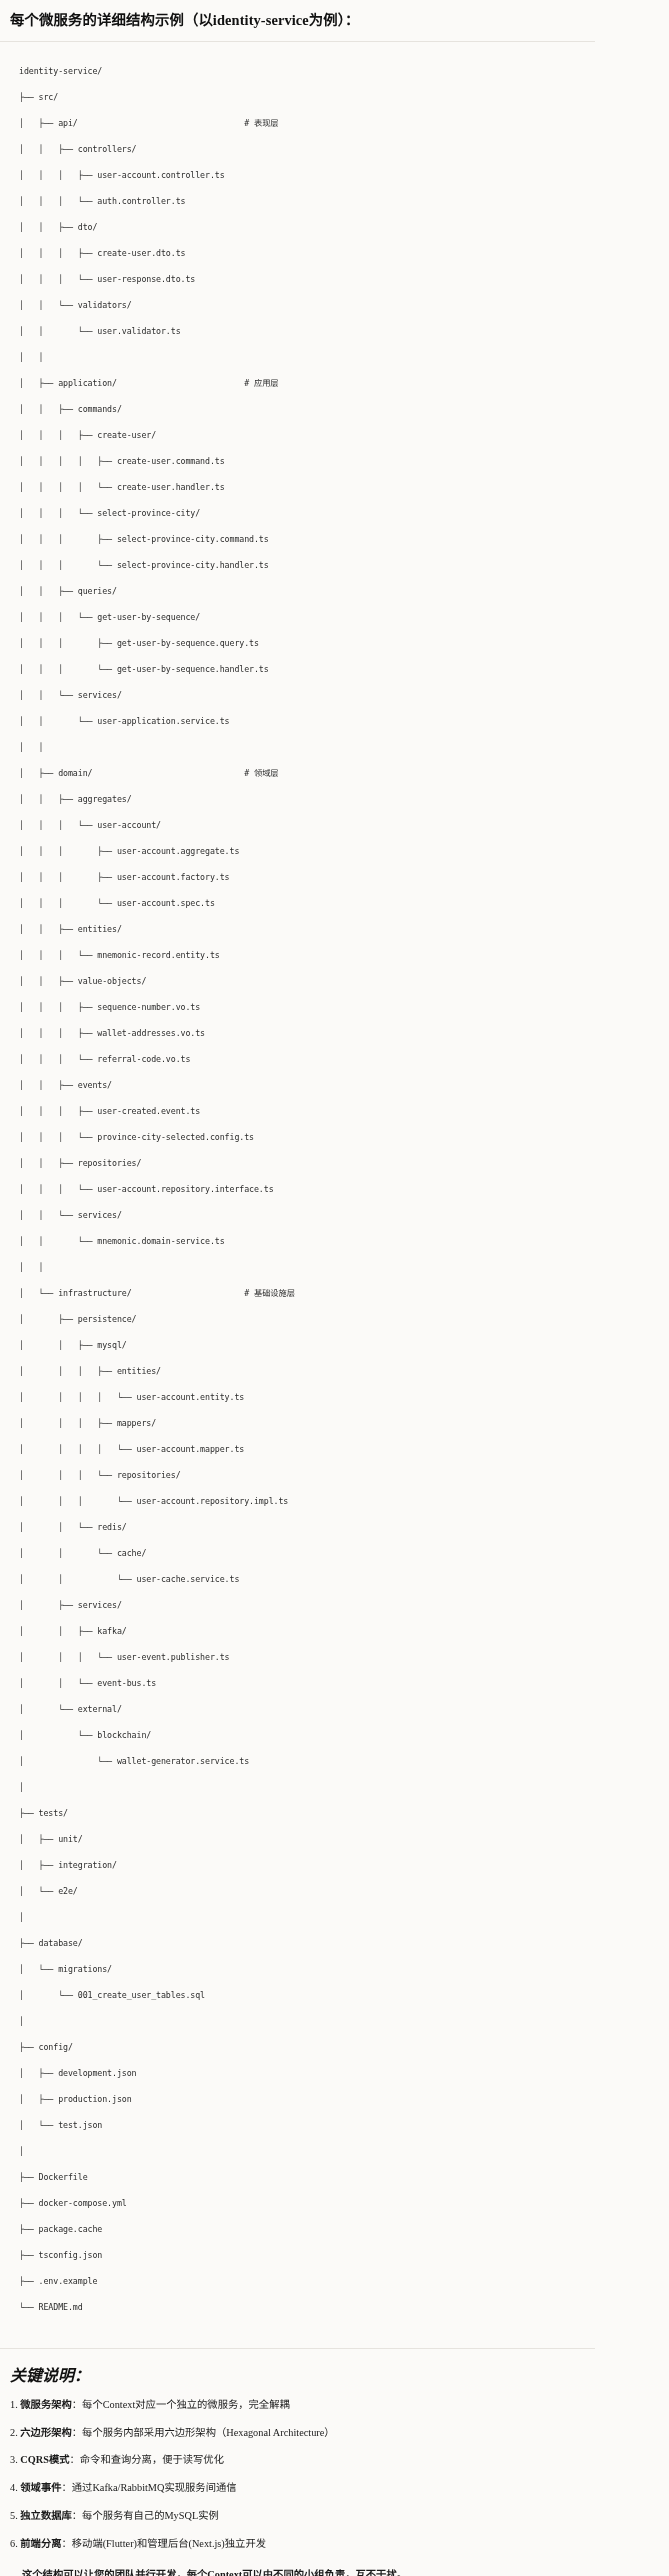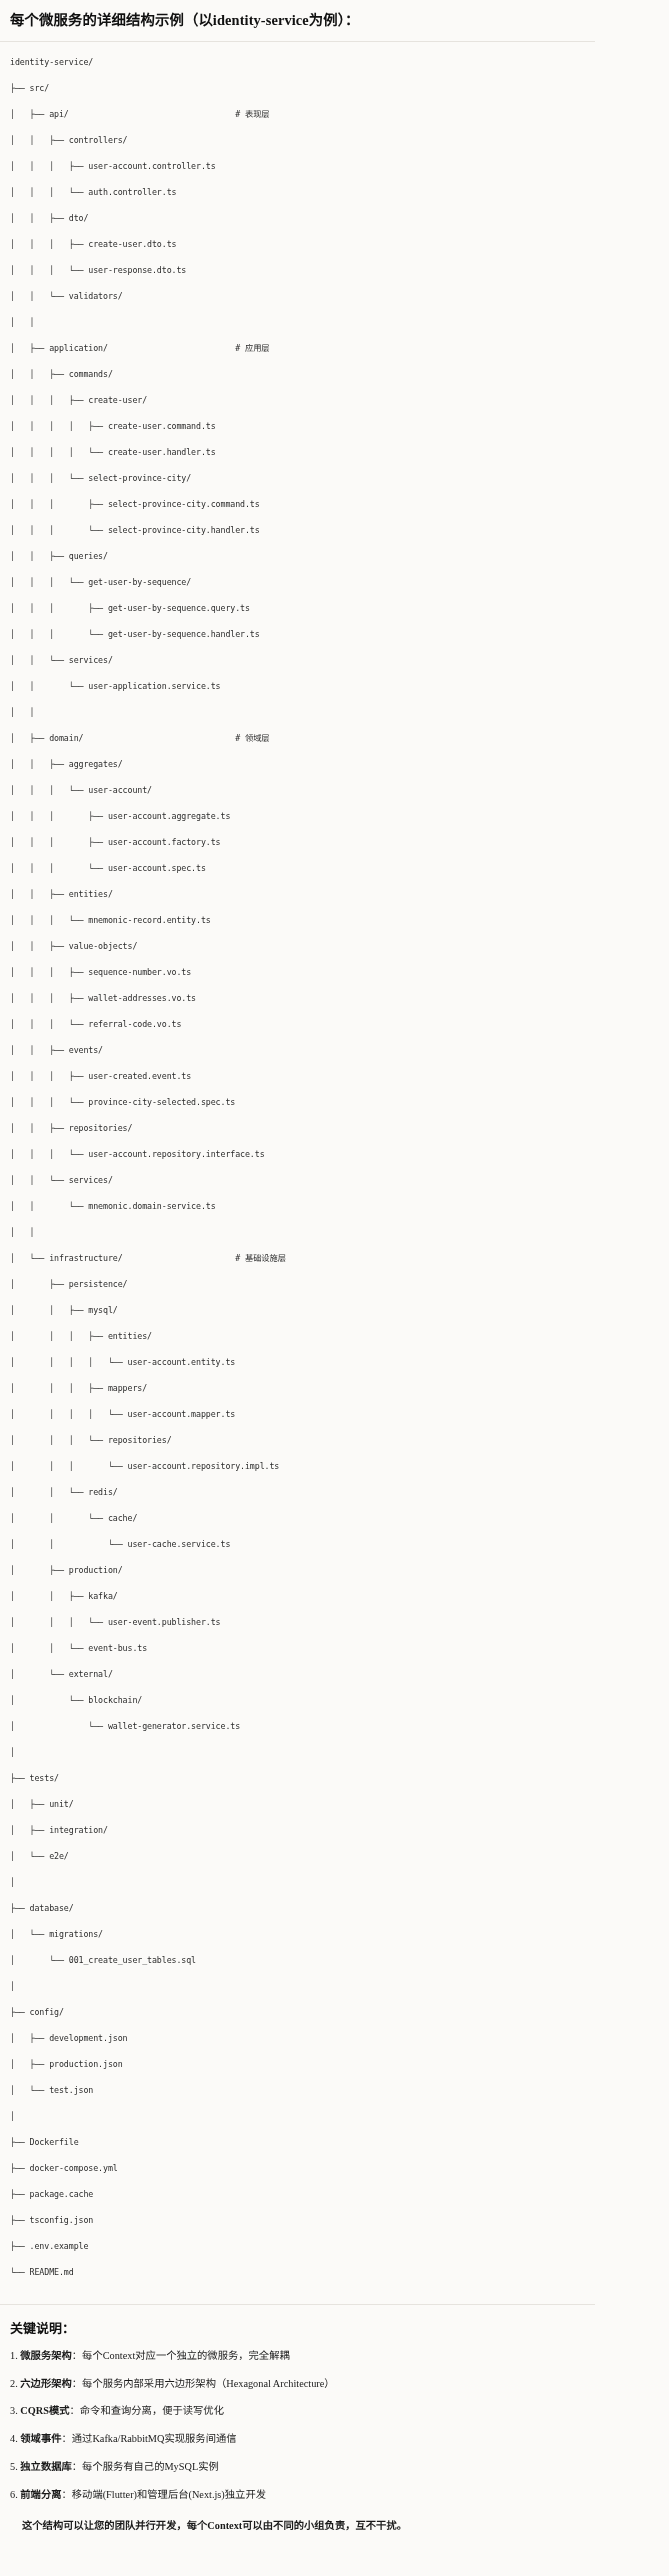--- a/index.html
+++ b/index.html
@@ -42,43 +42,44 @@
     padding: 13.8px 10px 12.5px 10px;
     border-bottom: 0.6px solid #e6e3de;
     background: #fbfaf8;
   }
   .tree {
     font-family: "DejaVu Sans Mono", "Liberation Mono", monospace;
     font-size: 8.3px;
     line-height: 13px;
     color: #2b2b2b;
     white-space: pre;
-    margin: 0;
+    margin: 9px;
     letter-spacing: -0.1px;
   }
   .tree-line {
     white-space: pre;
     display: block;
     min-height: 13px;
   }
   .tree-line .cmt {
     color: #2b2b2b;
   }
 
   
   .notes-block {
     padding: 12.5px 10px 15px 10px;
     background: #fbfaf8;
   }
   .notes-title {
     font-family: "Liberation Serif", "DejaVu Serif", serif;
     font-weight: bold;
-    font-size: 13px;
+    font-size: 16px;
     color: #111111;
     margin: 0 0 11.3px 0;
+    font-style: italic;
   }
   .note-item {
     font-family: "Liberation Serif", "DejaVu Serif", serif;
     font-size: 10.3px;
     line-height: 1.6;
     color: #1a1a1a;
     margin: 0 0 11.3px 0;
   }
   .note-item .idx {
     font-weight: normal;
@@ -112,20 +113,21 @@
     <pre class="tree" id="tree-container"><span class="tree-line">identity-service/</span>
 <span class="tree-line">├── src/</span>
 <span class="tree-line">│   ├── api/                                  <span class="cmt"># 表现层</span></span>
 <span class="tree-line">│   │   ├── controllers/</span>
 <span class="tree-line">│   │   │   ├── user-account.controller.ts</span>
 <span class="tree-line">│   │   │   └── auth.controller.ts</span>
 <span class="tree-line">│   │   ├── dto/</span>
 <span class="tree-line">│   │   │   ├── create-user.dto.ts</span>
 <span class="tree-line">│   │   │   └── user-response.dto.ts</span>
 <span class="tree-line">│   │   └── validators/</span>
+<span class="tree-line">│   │       └── user.validator.ts</span>
 <span class="tree-line">│   │</span>
 <span class="tree-line">│   ├── application/                          <span class="cmt"># 应用层</span></span>
 <span class="tree-line">│   │   ├── commands/</span>
 <span class="tree-line">│   │   │   ├── create-user/</span>
 <span class="tree-line">│   │   │   │   ├── create-user.command.ts</span>
 <span class="tree-line">│   │   │   │   └── create-user.handler.ts</span>
 <span class="tree-line">│   │   │   └── select-province-city/</span>
 <span class="tree-line">│   │   │       ├── select-province-city.command.ts</span>
 <span class="tree-line">│   │   │       └── select-province-city.handler.ts</span>
 <span class="tree-line">│   │   ├── queries/</span>
@@ -142,39 +144,39 @@
 <span class="tree-line">│   │   │       ├── user-account.factory.ts</span>
 <span class="tree-line">│   │   │       └── user-account.spec.ts</span>
 <span class="tree-line">│   │   ├── entities/</span>
 <span class="tree-line">│   │   │   └── mnemonic-record.entity.ts</span>
 <span class="tree-line">│   │   ├── value-objects/</span>
 <span class="tree-line">│   │   │   ├── sequence-number.vo.ts</span>
 <span class="tree-line">│   │   │   ├── wallet-addresses.vo.ts</span>
 <span class="tree-line">│   │   │   └── referral-code.vo.ts</span>
 <span class="tree-line">│   │   ├── events/</span>
 <span class="tree-line">│   │   │   ├── user-created.event.ts</span>
-<span class="tree-line">│   │   │   └── province-city-selected.spec.ts</span>
+<span class="tree-line">│   │   │   └── province-city-selected.config.ts</span>
 <span class="tree-line">│   │   ├── repositories/</span>
 <span class="tree-line">│   │   │   └── user-account.repository.interface.ts</span>
 <span class="tree-line">│   │   └── services/</span>
 <span class="tree-line">│   │       └── mnemonic.domain-service.ts</span>
 <span class="tree-line">│   │</span>
 <span class="tree-line">│   └── infrastructure/                       <span class="cmt"># 基础设施层</span></span>
 <span class="tree-line">│       ├── persistence/</span>
 <span class="tree-line">│       │   ├── mysql/</span>
 <span class="tree-line">│       │   │   ├── entities/</span>
 <span class="tree-line">│       │   │   │   └── user-account.entity.ts</span>
 <span class="tree-line">│       │   │   ├── mappers/</span>
 <span class="tree-line">│       │   │   │   └── user-account.mapper.ts</span>
 <span class="tree-line">│       │   │   └── repositories/</span>
 <span class="tree-line">│       │   │       └── user-account.repository.impl.ts</span>
 <span class="tree-line">│       │   └── redis/</span>
 <span class="tree-line">│       │       └── cache/</span>
 <span class="tree-line">│       │           └── user-cache.service.ts</span>
-<span class="tree-line">│       ├── production/</span>
+<span class="tree-line">│       ├── services/</span>
 <span class="tree-line">│       │   ├── kafka/</span>
 <span class="tree-line">│       │   │   └── user-event.publisher.ts</span>
 <span class="tree-line">│       │   └── event-bus.ts</span>
 <span class="tree-line">│       └── external/</span>
 <span class="tree-line">│           └── blockchain/</span>
 <span class="tree-line">│               └── wallet-generator.service.ts</span>
 <span class="tree-line">│</span>
 <span class="tree-line">├── tests/</span>
 <span class="tree-line">│   ├── unit/</span>
 <span class="tree-line">│   ├── integration/</span>

